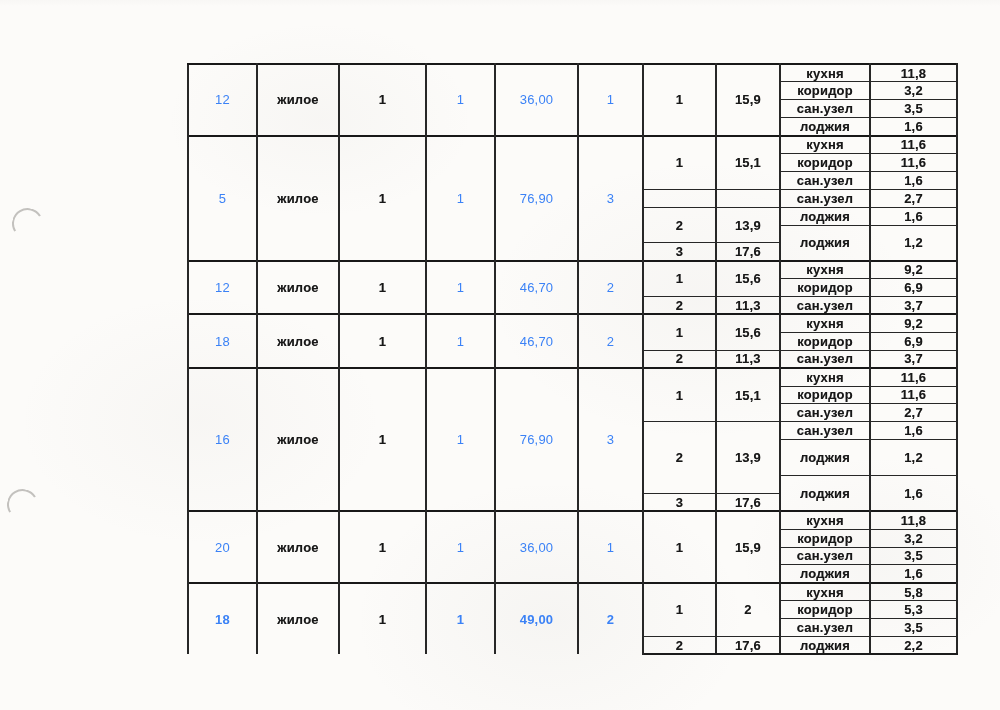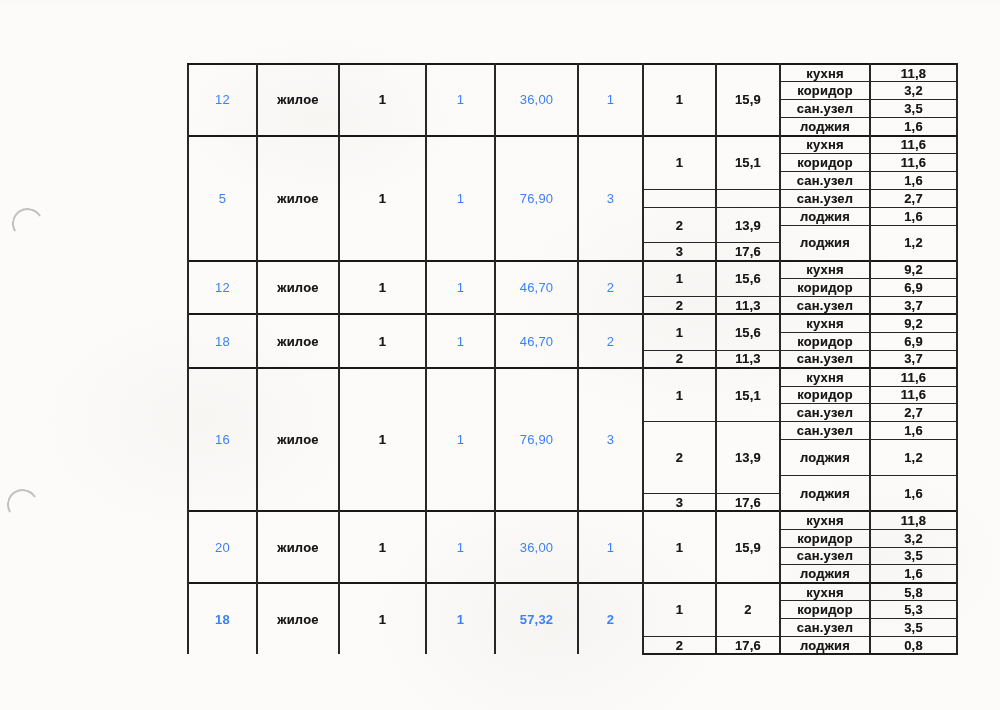--- a/index.html
+++ b/index.html
@@ -238,35 +238,35 @@
       </tr>
       <tr>
         <td class="b">лоджия</td>
         <td class="b">1,6</td>
       </tr>
       <tr class="major">
         <td rowspan="4" class="r no-bottom">18</td>
         <td rowspan="4" class="b no-bottom">жилое</td>
         <td rowspan="4" class="b no-bottom">1</td>
         <td rowspan="4" class="r no-bottom">1</td>
-        <td rowspan="4" class="r no-bottom">57,32</td>
+        <td rowspan="4" class="r no-bottom">49,00</td>
         <td rowspan="4" class="r no-bottom">2</td>
         <td rowspan="3" class="b">1</td>
         <td rowspan="3" class="b">2</td>
         <td class="b">кухня</td>
         <td class="b">5,8</td>
       </tr>
       <tr>
         <td class="b">коридор</td>
         <td class="b">5,3</td>
       </tr>
       <tr>
         <td class="b">сан.узел</td>
         <td class="b">3,5</td>
       </tr>
       <tr>
         <td class="b close-bottom">2</td>
         <td class="b close-bottom">17,6</td>
         <td class="b close-bottom">лоджия</td>
-        <td class="b close-bottom">0,8</td>
+        <td class="b close-bottom">2,2</td>
       </tr>
     </tbody>
 </table>
 
 </body></html>

